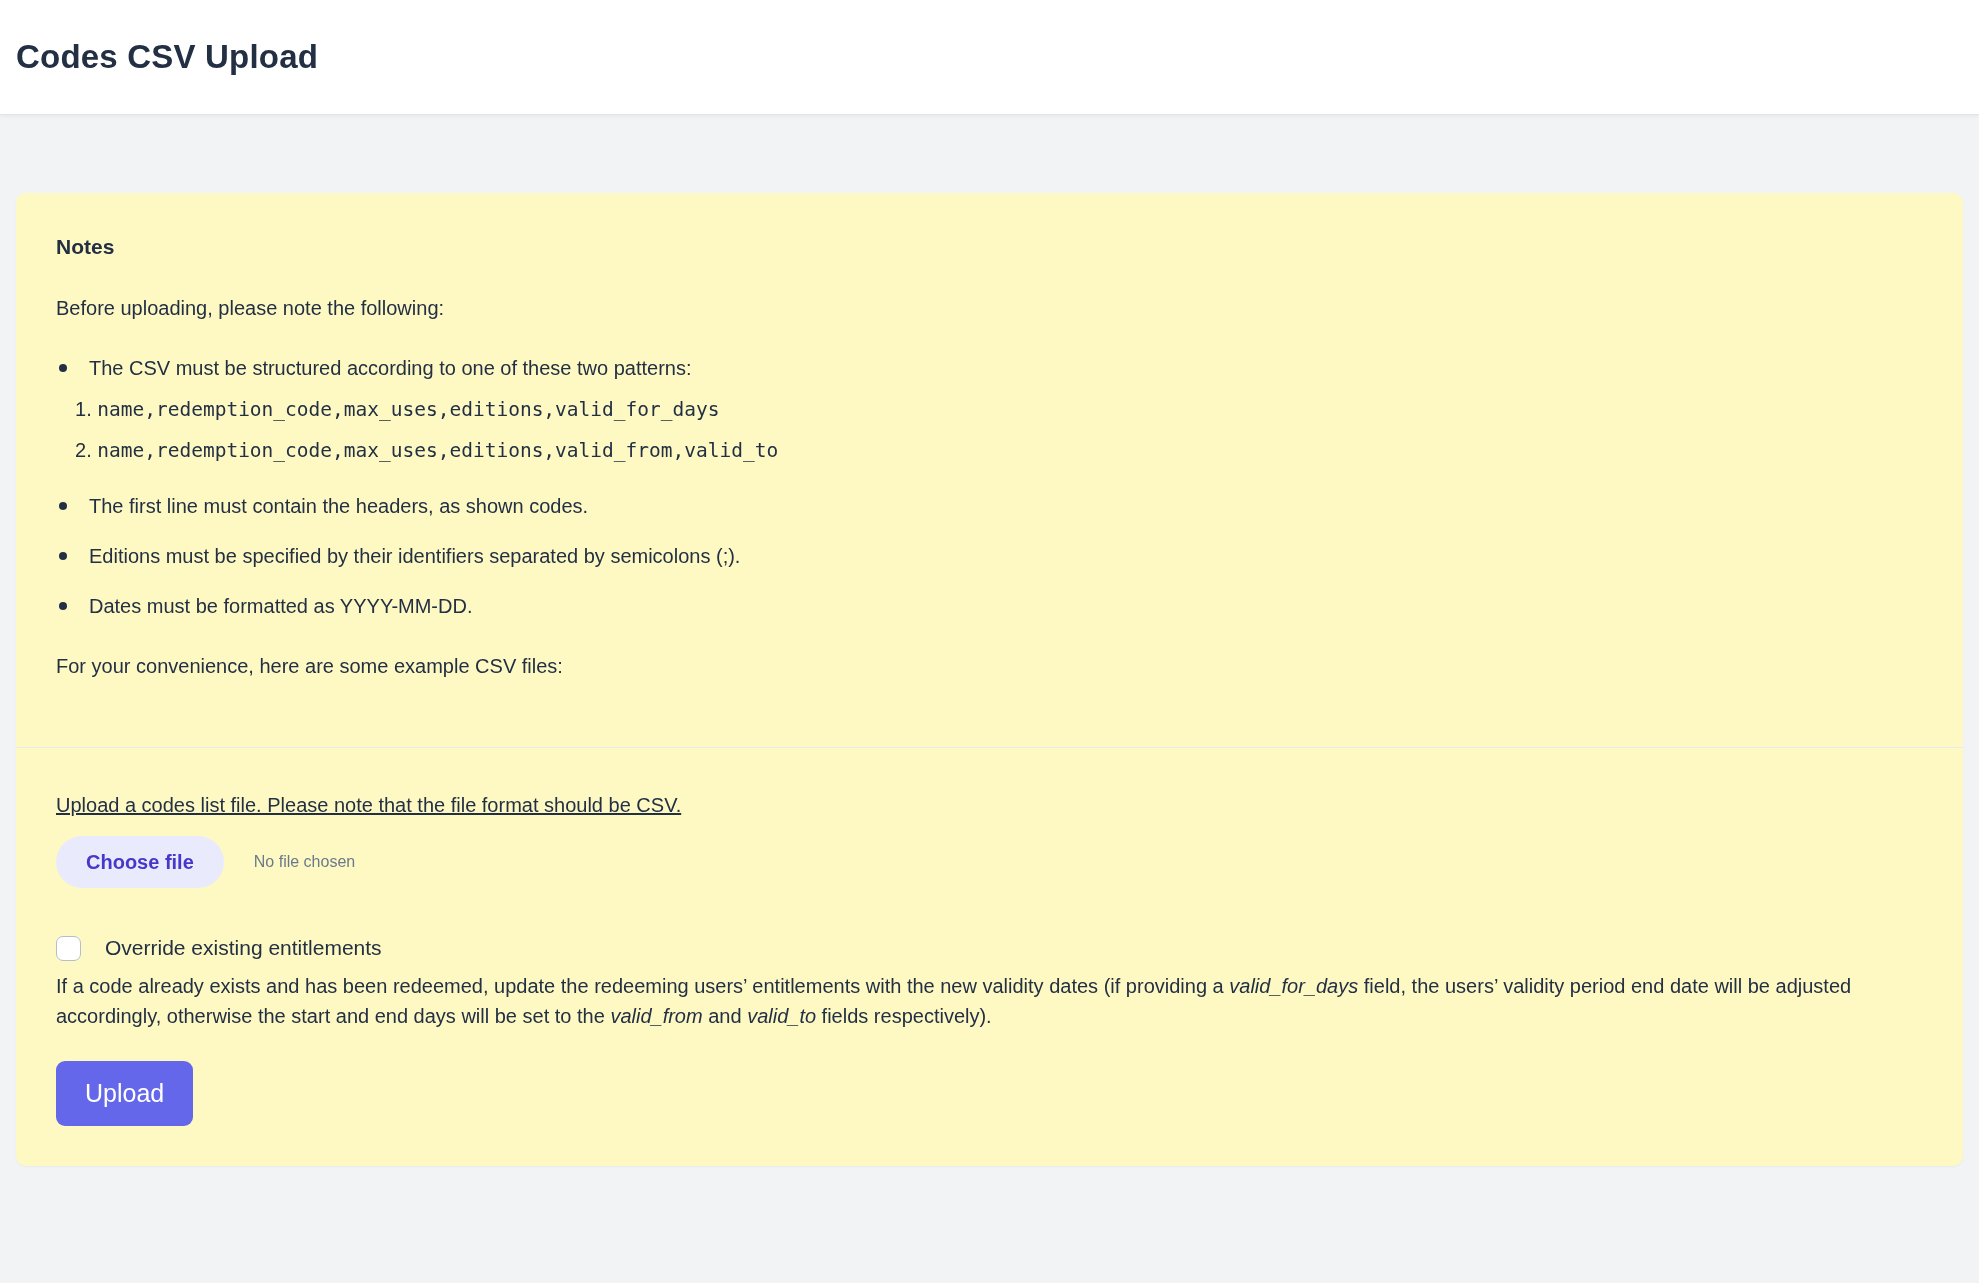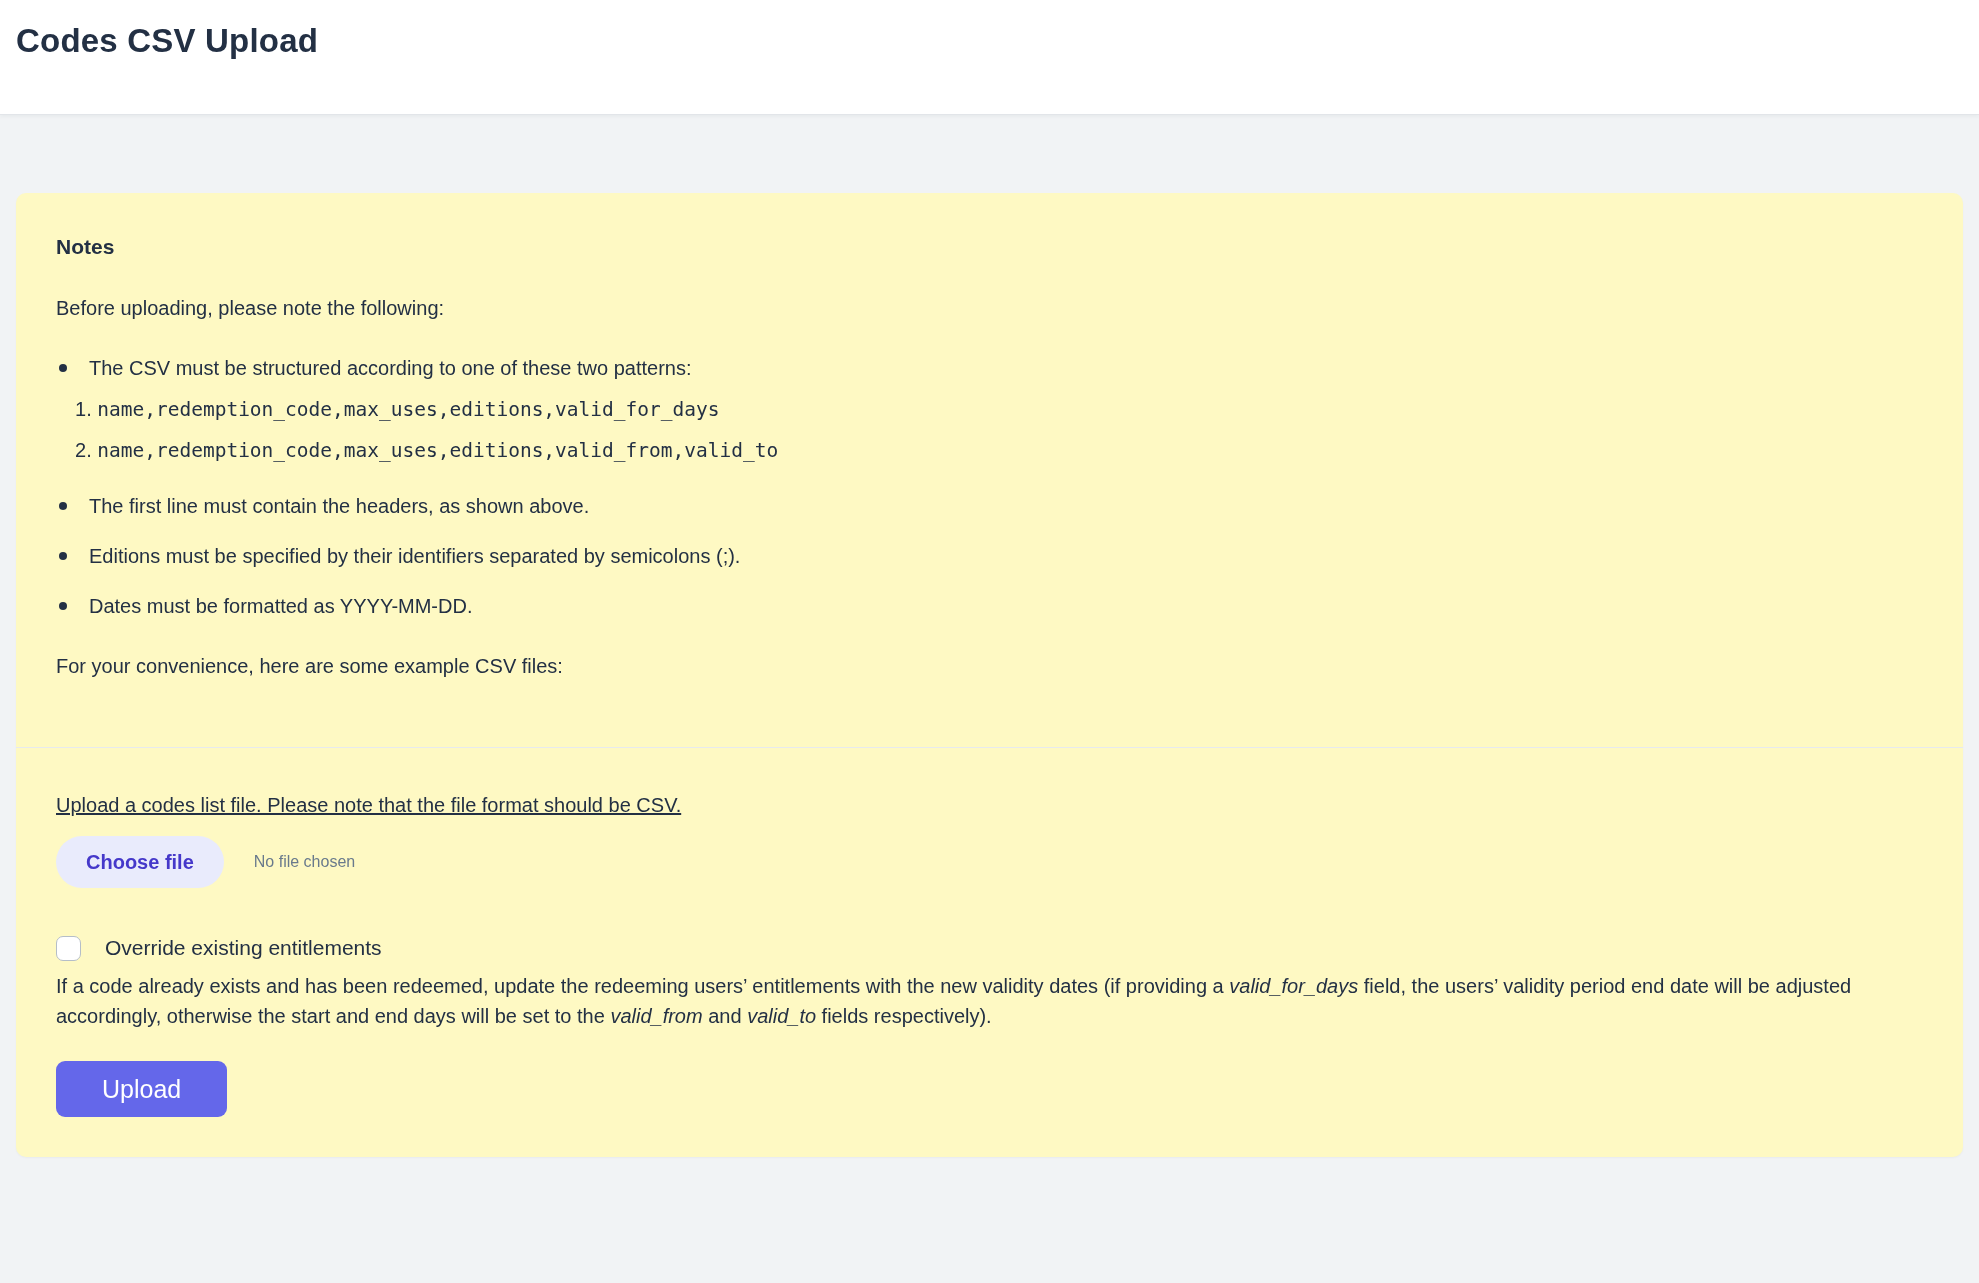--- a/index.html
+++ b/index.html
@@ -17,20 +17,21 @@
     height: 115px;
     padding: 22px 24px 0 16px;
     border-bottom: 1px solid #e2e5e9;
     box-shadow: 0 2px 3px rgba(30, 40, 60, 0.04);
   }
   .page-header h1 {
     font-size: 33px;
     font-weight: 600;
     color: #233044;
     letter-spacing: 0.2px;
+    margin-top: 16px;
   }
 
   
   .card {
     background: #fef9c3;
     border-radius: 10px;
     margin: 78px 16px 16px 16px;
     box-shadow: 0 1px 2px rgba(30, 40, 60, 0.04);
     overflow: hidden;
   }
@@ -160,22 +161,22 @@
   .upload-btn {
     display: inline-flex;
     align-items: center;
     justify-content: center;
     background: #6467ea;
     color: #ffffff;
     font-family: inherit;
     font-size: 25px;
     border: none;
     border-radius: 9px;
-    height: 56px;
-    padding: 0 46px;
+    height: 65px;
+    padding: 0 29px;
     cursor: pointer;
     margin-bottom: 4px;
   }
 </style>
 </head>
 <body>
 
 <header class="page-header">
   <h1>Codes CSV Upload</h1>
 </header>
@@ -188,21 +189,21 @@
       <p>Before uploading, please note the following:</p>
 
       <ul class="note-list">
         <li>
           <span>The CSV must be structured according to one of these two patterns:</span>
           <ol class="pattern-list">
             <li><code class="pattern">name,redemption_code,max_uses,editions,valid_for_days</code></li>
             <li><code class="pattern">name,redemption_code,max_uses,editions,valid_from,valid_to</code></li>
           </ol>
         </li>
-        <li>The first line must contain the headers, as shown above.</li>
+        <li>The first line must contain the headers, as shown codes.</li>
         <li>Editions must be specified by their identifiers separated by semicolons (;).</li>
         <li>Dates must be formatted as YYYY-MM-DD.</li>
       </ul>
 
       <p>For your convenience, here are some example CSV files:</p>
 
     </section>
 
     <section class="card-section upload-section">
       <p class="instruction">Upload a codes list file. Please note that the file format should be CSV.</p>

